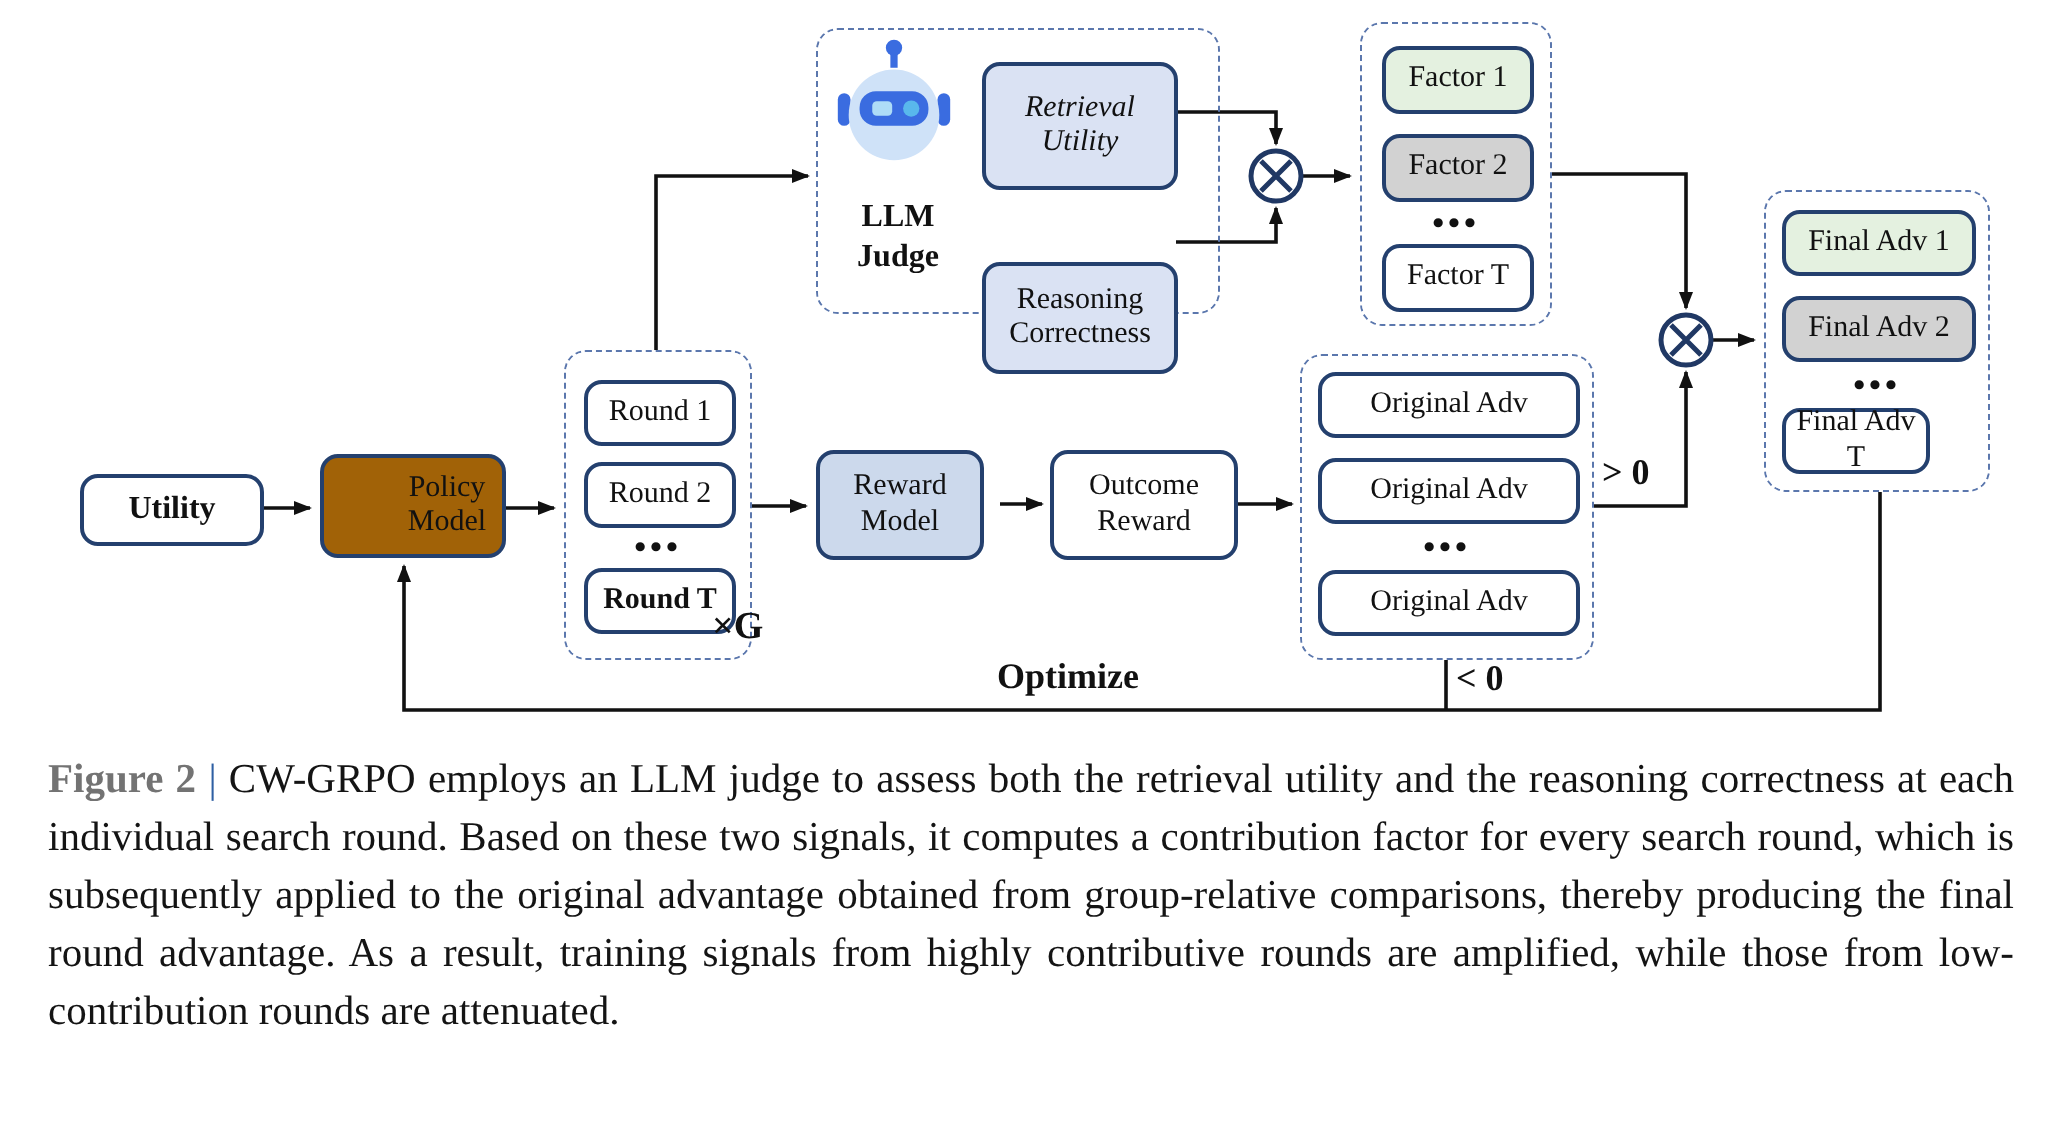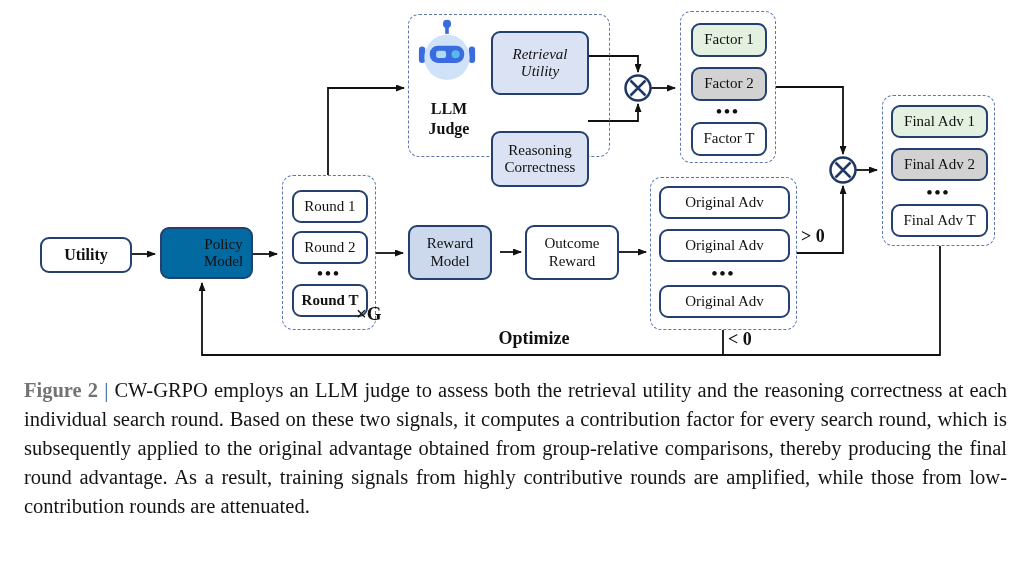--- a/index.html
+++ b/index.html
@@ -18,21 +18,21 @@
     position: absolute;
     border: 2px solid #24406e;
     border-radius: 9px;
     background: #ffffff;
     display: flex; align-items: center; justify-content: center;
     text-align: center;
     font-size: 15px; line-height: 1.15; color: #111;
     padding: 1px 2px;
   }
   .node.bold { font-weight: bold; font-size: 16px; }
-  .fill-cream  { background: #0369a1; padding-left: 36px; }
+  .fill-cream  { background: #a16207; padding-left: 36px; }
   .fill-blue   { background: #ccd9ec; }
   .fill-lav    { background: #dae2f3; }
   .fill-green  { background: #e4f1e0; }
   .fill-gray   { background: #d2d2d2; }
   .dashed-box {
     position: absolute;
     border: 1.6px dashed #5b77ad;
     border-radius: 11px;
     background: transparent;
   }
@@ -138,21 +138,21 @@
     <div class="node fill-green" style="left:10px; top:11px; width:76px; height:34px;">Factor 1</div>
     <div class="node fill-gray" style="left:10px; top:55px; width:76px; height:34px;">Factor 2</div>
     <div class="ellipsis" style="top:93px;">•••</div>
     <div class="node" style="left:10px; top:110px; width:76px; height:34px;">Factor T</div>
   </div>
 
   <div class="dashed-box" style="left:882px; top:95px; width:113px; height:151px;">
     <div class="node fill-green" style="left:8px; top:9px; width:97px; height:33px;">Final Adv 1</div>
     <div class="node fill-gray" style="left:8px; top:52px; width:97px; height:33px;">Final Adv 2</div>
     <div class="ellipsis" style="top:90px;">•••</div>
-    <div class="node" style="left:8px; top:108px; width:97px; height:33px;text-align:center;">Final Adv T</div>
+    <div class="node" style="left:8px; top:108px; width:74px; height:33px;text-align:center;">Final Adv T</div>
   </div>
 
   <div class="edge-label" style="left:801px; top:226px;">&gt; 0</div>
   <div class="edge-label" style="left:728px; top:329px;">&lt; 0</div>
   <div class="edge-label" style="left:492px; top:328px; width:84px; text-align:center;">Optimize</div>
 </div>
 
 <p class="caption"><span class="fig-label">Figure 2</span> <span class="fig-sep">|</span> <span>CW-GRPO employs an LLM judge to assess both the retrieval utility and the reasoning correctness at each individual search round. Based on these two signals, it computes a contribution factor for every search round, which is subsequently applied to the original advantage obtained from group-relative comparisons, thereby producing the final round advantage. As a result, training signals from highly contributive rounds are amplified, while those from low-contribution rounds are attenuated.</span></p>
 
 </body></html>

